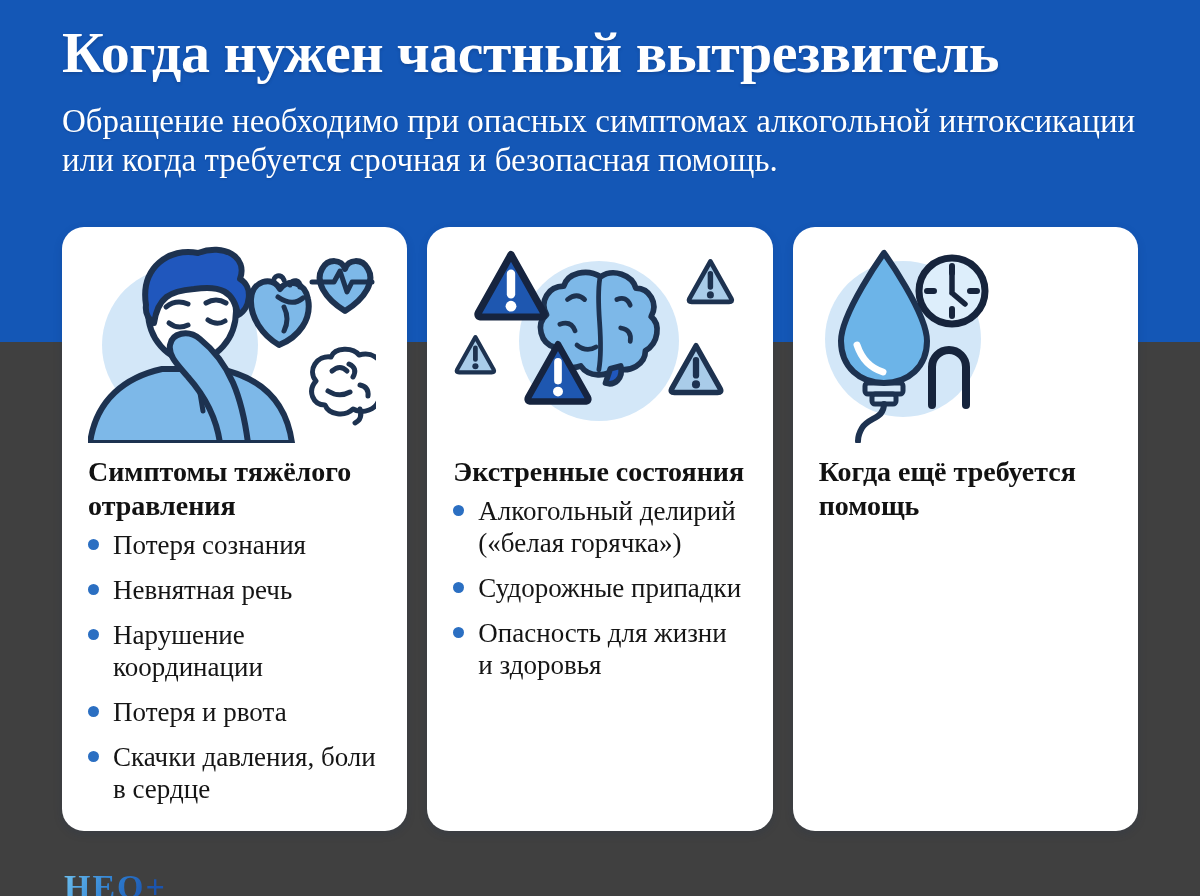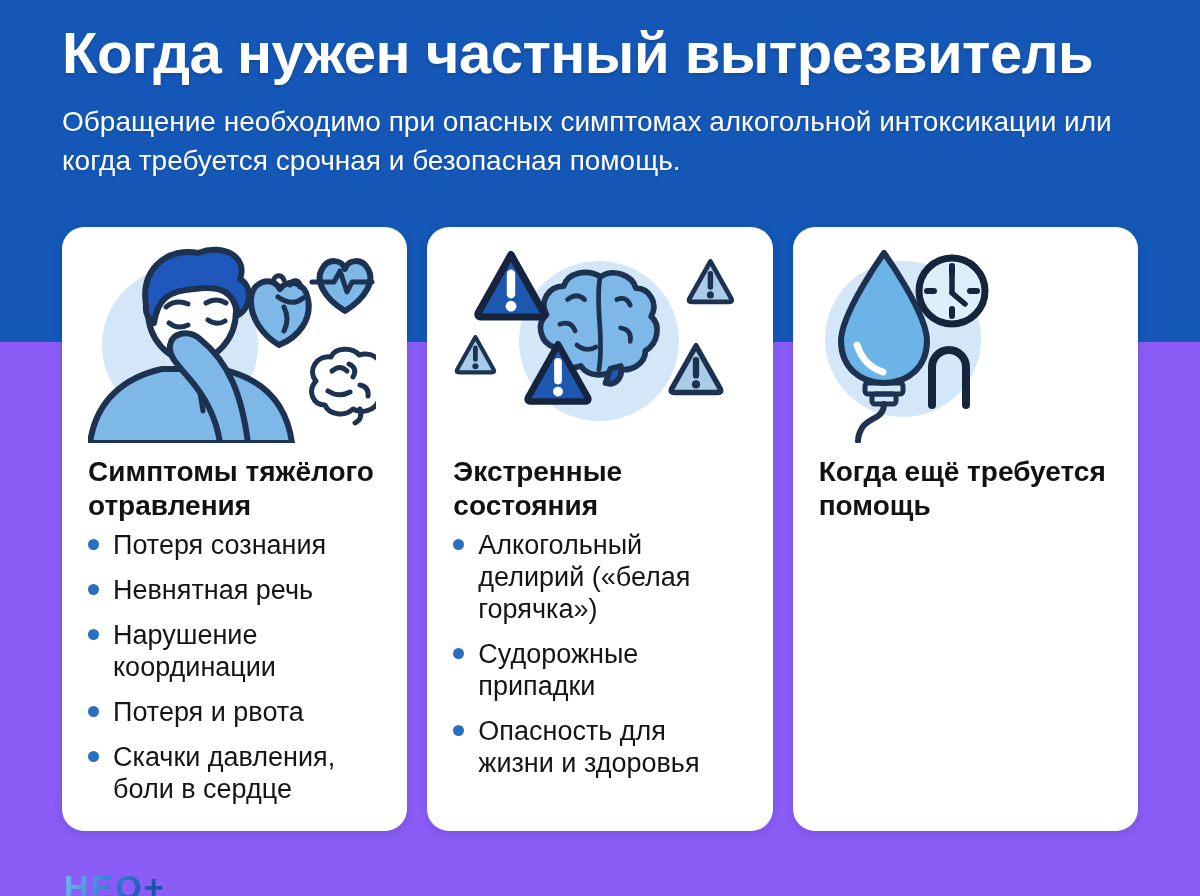--- a/index.html
+++ b/index.html
@@ -1,37 +1,37 @@
 <!DOCTYPE html>
 <html lang="ru"><head>
 <meta charset="utf-8">
 <style>
   html,body{margin:0;padding:0;background:#9fb6cc;}
   .poster{
     position:relative;
     width:1200px;height:896px;
-    background:#8b5cf6;
+    background:#404040;
     overflow:hidden;
-    font-family:Liberation Sans, sans-serif;
+    font-family:Liberation Serif, serif;
     color:#131313;
   }
   .band-top{
     position:absolute;left:0;top:0;width:100%;height:342px;
     background:#1457b6;
   }
   .header{
     position:absolute;left:62px;top:18px;width:1080px;color:#ffffff;
   }
   .header h1{
     margin:0;font-size:58px;line-height:70px;font-weight:700;
     letter-spacing:-0.5px;white-space:nowrap;
     text-shadow:0 2px 3px rgba(10,35,80,.25);
   }
   .header p{
-    margin:14px 0 0;font-size:28px;line-height:39px;font-weight:400;
+    margin:14px 0 0;font-size:33px;line-height:39px;font-weight:400;
     text-shadow:0 1px 2px rgba(10,35,80,.2);
   }
   .cards{
     position:absolute;left:62px;top:227px;width:1076px;
     display:grid;grid-template-columns:repeat(3,1fr);gap:20px;
   }
   .card{
     background:#ffffff;border-radius:22px;height:604px;
     padding:0 26px;box-sizing:border-box;
     box-shadow:0 3px 10px rgba(12,40,90,.14);

